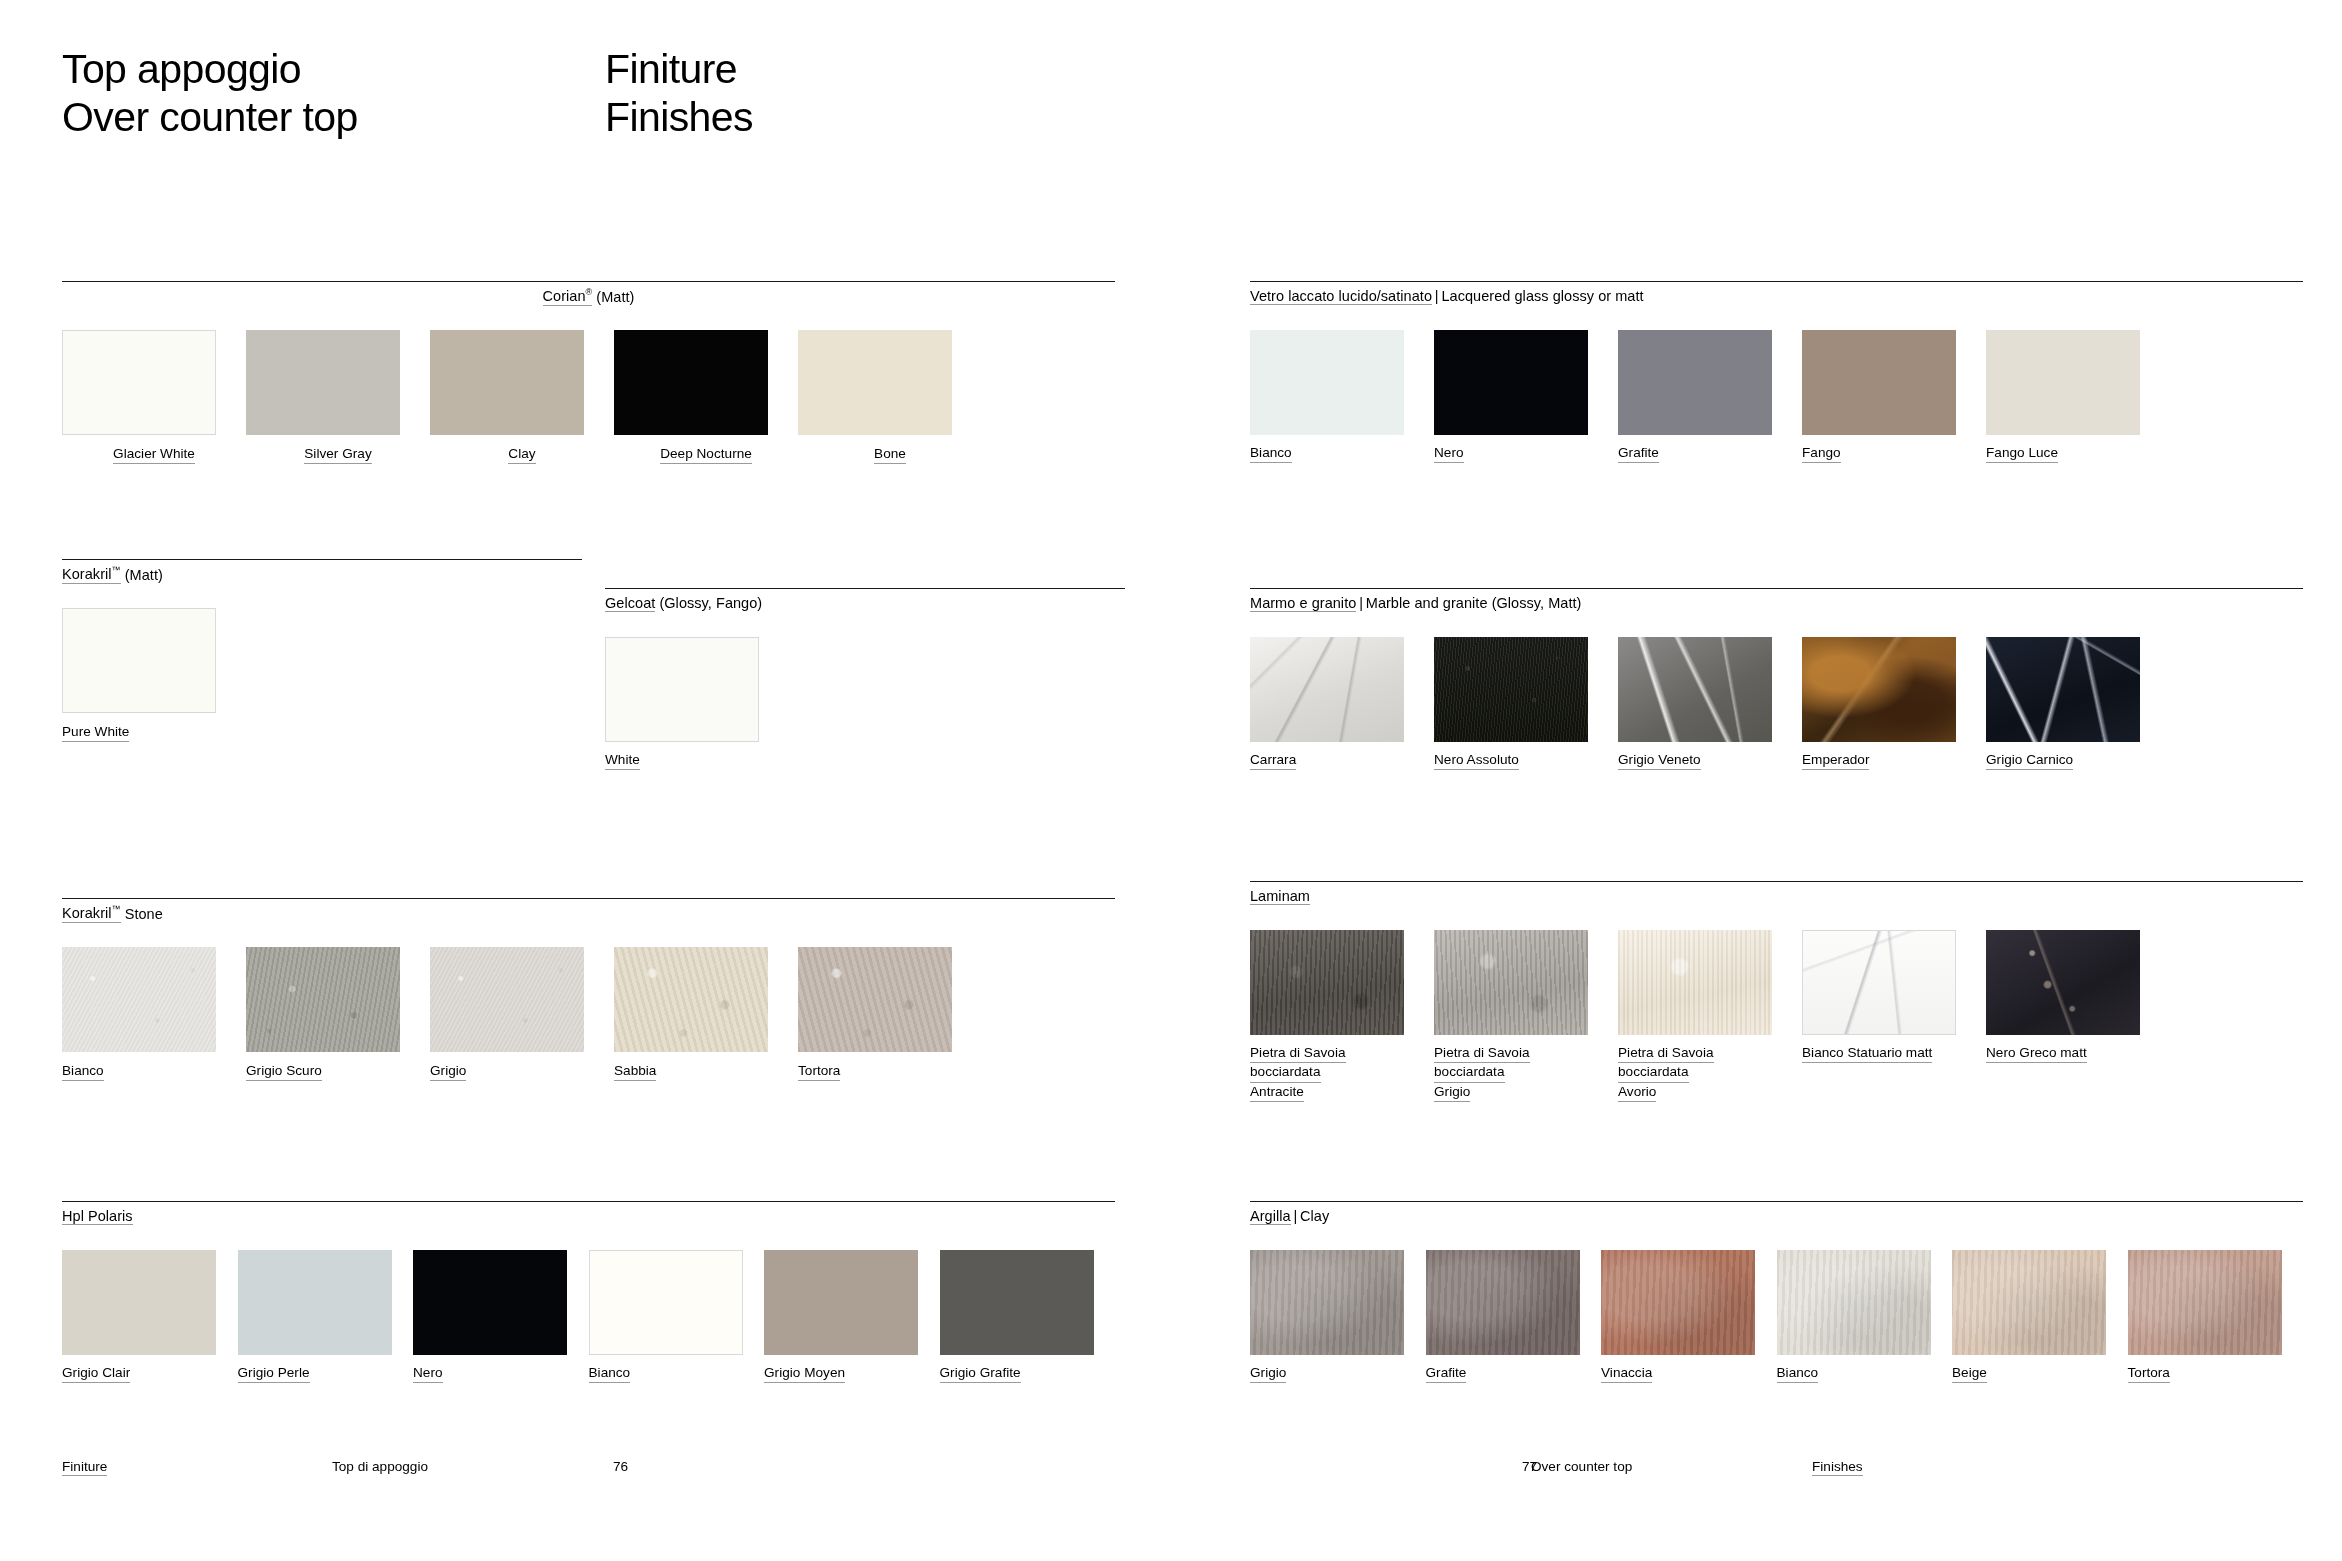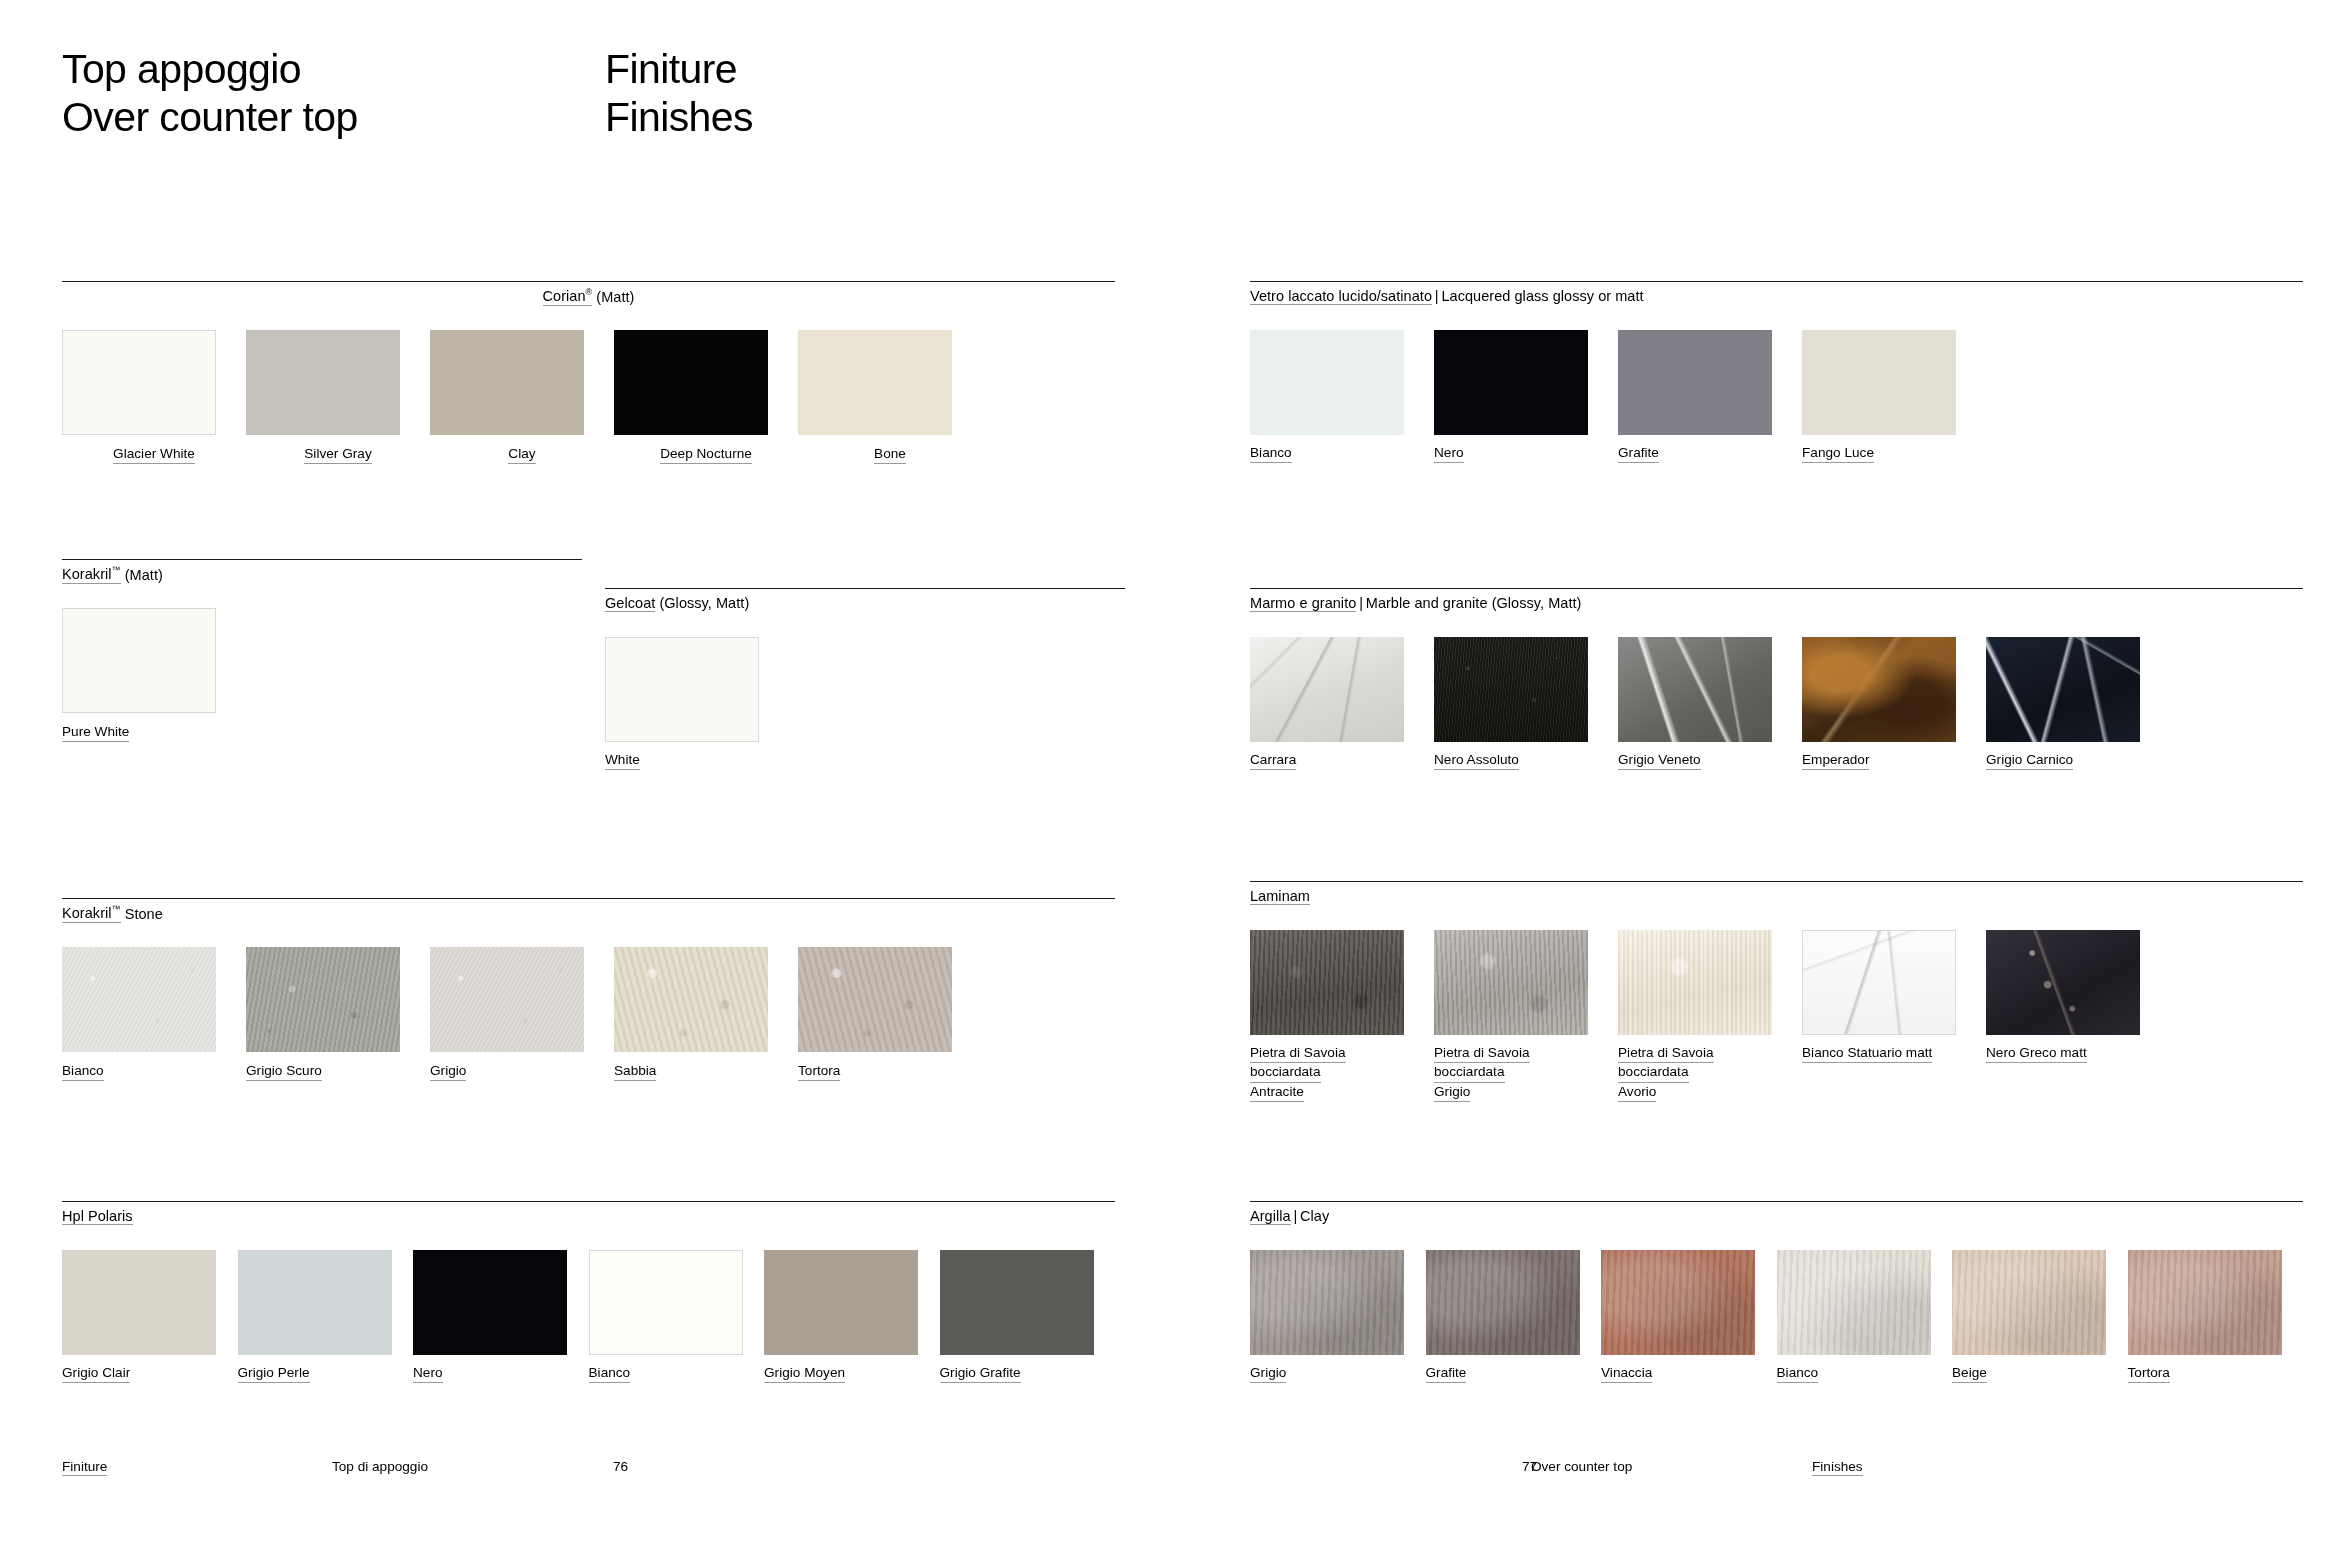--- a/index.html
+++ b/index.html
@@ -129,21 +129,21 @@
           <div class="cell">
             <div class="swatch tall bordered" style="background: rgb(250, 251, 245);"></div>
             <div class="label">
               <span class="lnwrap"><span class="ln">Pure White</span></span>
             </div>
           </div>
         </div>
       </div>
       <div class="section" style="top: 588px; left: 543px; width: 520px;">
         <div class="rule"></div>
-        <div class="sec-head"><span class="u">Gelcoat</span><span> (Glossy, Matt)</span></div>
+        <div class="sec-head"><span class="u">Gelcoat</span><span> (Glossy, Fango)</span></div>
         <div class="row">
           <div class="cell">
             <div class="swatch tall bordered" style="background: rgb(250, 251, 246);"></div>
             <div class="label">
               <span class="lnwrap"><span class="ln">White</span></span>
             </div>
           </div>
         </div>
       </div>
       <div class="section" style="top: 898px; left: 0px; width: 100%;">
@@ -239,20 +239,26 @@
           <div class="cell">
             <div class="swatch tall" style="background: rgb(4, 6, 11);"></div>
             <div class="label">
               <span class="lnwrap"><span class="ln">Nero</span></span>
             </div>
           </div>
           <div class="cell">
             <div class="swatch tall" style="background: rgb(127, 128, 136);"></div>
             <div class="label">
               <span class="lnwrap"><span class="ln">Grafite</span></span>
+            </div>
+          </div>
+          <div class="cell">
+            <div class="swatch tall" style="background: rgb(160, 140, 124);"></div>
+            <div class="label">
+              <span class="lnwrap"><span class="ln">Fango</span></span>
             </div>
           </div>
           <div class="cell">
             <div class="swatch tall" style="background: rgb(227, 223, 213);"></div>
             <div class="label">
               <span class="lnwrap"><span class="ln">Fango Luce</span></span>
             </div>
           </div>
         </div>
       </div>

